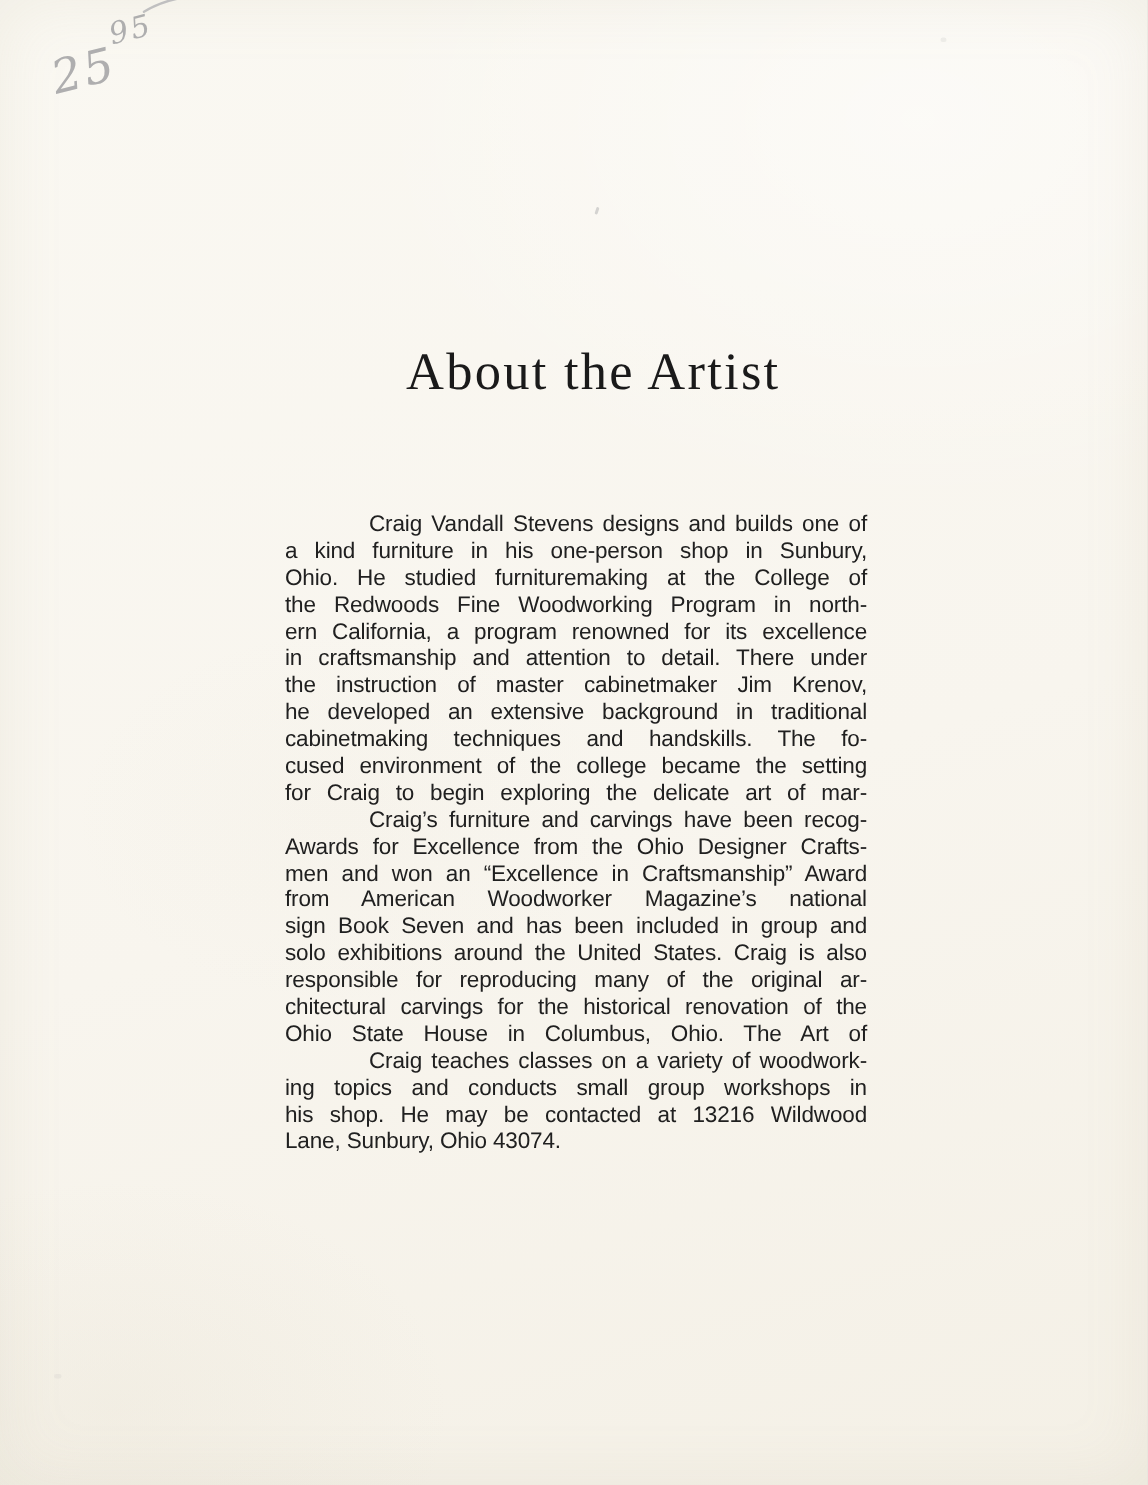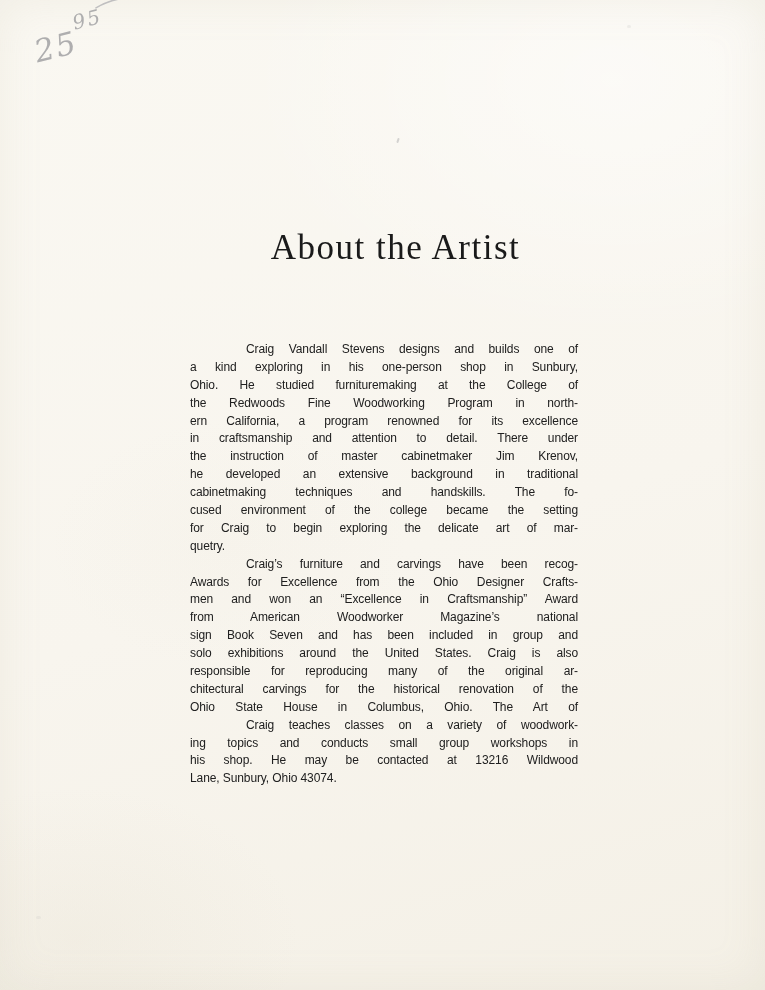--- a/index.html
+++ b/index.html
@@ -51,21 +51,21 @@
     letter-spacing: 1.5px;
     color: var(--title-ink, #1a1a1a);
   }
 
   
   .body-text {
     position: absolute;
     left: 190px;
     top: 341px;
     width: 388px;
-    font-size: 12px;
+    font-size: 15px;
     line-height: 17.9px;
     letter-spacing: -0.1px;
     color: var(--ink, #202020);
   }
   .bodyline {
     height: 17.9px;
     text-align: justify;
     text-align-last: justify;
   }
   .bodyline.indent { text-indent: 56px; }
@@ -97,31 +97,30 @@
       <text x="58" y="29" font-size="20">95</text>
       <path d="M84,13 Q100,8 118,11" stroke="#b7b7b9" stroke-width="1.6" fill="none" stroke-linecap="round"></path>
     </g>
   </svg>
 
   <h1 class="page-title">About the Artist</h1>
 
   <div class="body-text">
       <div>
         <div class="bodyline indent"><span>Craig Vandall Stevens designs and builds one of</span></div>
-        <div class="bodyline"><span>a kind exploring in his one-person shop in Sunbury,</span></div>
+        <div class="bodyline"><span>a kind furniture in his one-person shop in Sunbury,</span></div>
         <div class="bodyline"><span>Ohio. He studied furnituremaking at the College of</span></div>
         <div class="bodyline"><span>the Redwoods Fine Woodworking Program in north-</span></div>
         <div class="bodyline"><span>ern California, a program renowned for its excellence</span></div>
         <div class="bodyline"><span>in craftsmanship and attention to detail. There under</span></div>
         <div class="bodyline"><span>the instruction of master cabinetmaker Jim Krenov,</span></div>
         <div class="bodyline"><span>he developed an extensive background in traditional</span></div>
         <div class="bodyline"><span>cabinetmaking techniques and handskills. The fo-</span></div>
         <div class="bodyline"><span>cused environment of the college became the setting</span></div>
         <div class="bodyline"><span>for Craig to begin exploring the delicate art of mar-</span></div>
-        <div class="bodyline last"><span>quetry.</span></div>
       </div>
       <div>
         <div class="bodyline indent"><span>Craig’s furniture and carvings have been recog-</span></div>
         <div class="bodyline"><span>Awards for Excellence from the Ohio Designer Crafts-</span></div>
         <div class="bodyline"><span>men and won an “Excellence in Craftsmanship” Award</span></div>
         <div class="bodyline"><span>from </span><span class="italic">American Woodworker Magazine</span><span>’s national</span></div>
         <div class="bodyline"><span class="italic">sign Book Seven</span><span> and has been included in group and</span></div>
         <div class="bodyline"><span>solo exhibitions around the United States. Craig is also</span></div>
         <div class="bodyline"><span>responsible for reproducing many of the original ar-</span></div>
         <div class="bodyline"><span>chitectural carvings for the historical renovation of the</span></div>

